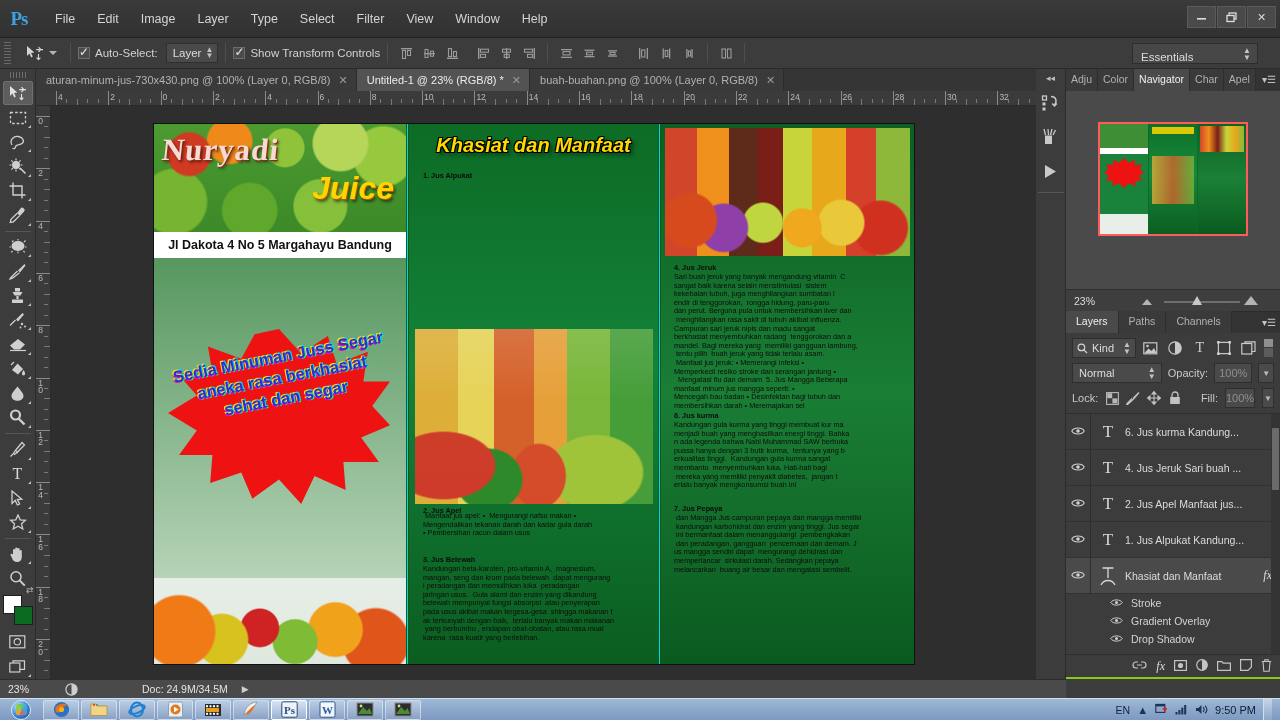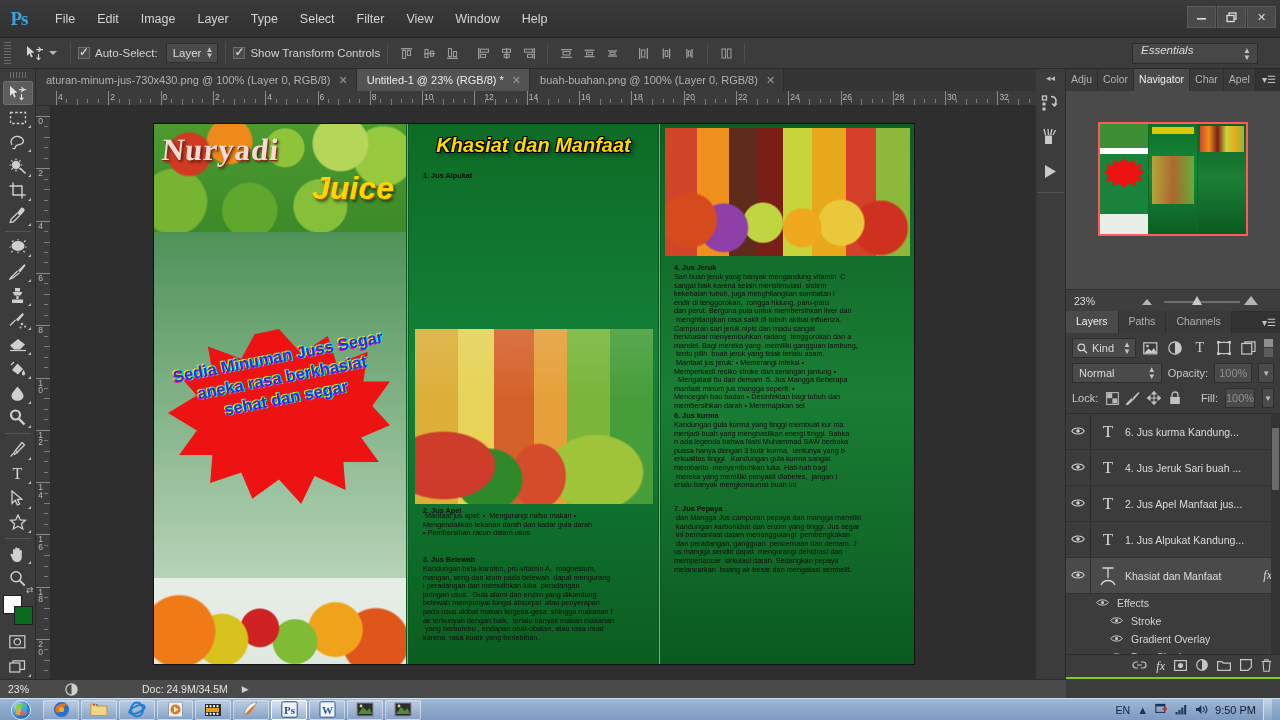--- a/index.html
+++ b/index.html
@@ -61,22 +61,22 @@
     padding: 2px 16px 2px 6px; position: relative; min-width: 52px; height: 20px;
     display: flex; align-items: center;
   }
   .minisel .arrows { position: absolute; right: 4px; top: 3px; color: #c0c0c0; font-size: 8px; line-height: 6px; }
   .align-grp { display: flex; align-items: center; gap: 1px; }
   .align-btn { width: 22px; height: 22px; display:flex; align-items:center; justify-content:center; }
   .align-btn svg { display: block; }
   .workspace-sel {
     position: absolute; right: 22px; top: 5px;
     background: #474747; border: 1px solid #2d2d2d; color: #dcdcdc;
-    font-size: 11.5px; width: 126px; height: 21px; display: flex; align-items: flex-start;
-    padding-left: 8px; position: absolute; font-style: italic;
+    font-size: 11.5px; width: 126px; height: 21px; display: flex; align-items: flex-end;
+    padding-left: 8px; position: absolute;
   }
   .workspace-sel .arrows { position: absolute; right: 6px; top: 3px; font-size: 8px; line-height: 7px; color: #c5c5c5; }
 
   
   .tabbar {
     position: absolute; top: 69px; left: 36px; width: 1022px; height: 22px;
     background: #353535; display: flex; align-items: flex-end;
   }
   .doctab {
     height: 22px; background: #3a3a3a; color: #b2b2b2; font-size: 11px;
@@ -750,21 +750,21 @@
       <div class="rtick" style="left: 354.72px; height: 7px; top: 8px; background: rgb(122, 122, 122);"></div>
       <div class="rtick" style="left: 365.18px; height: 4px; top: 8px; background: rgb(122, 122, 122);"></div>
       <div class="rtick" style="left: 375.64px; height: 4px; top: 8px; background: rgb(122, 122, 122);"></div>
       <div class="rtick" style="left: 386.1px; height: 15px;"></div>
       <div class="rlabel" style="left: 388.1px;">10</div>
       <div class="rtick" style="left: 396.56px; height: 4px; top: 8px; background: rgb(122, 122, 122);"></div>
       <div class="rtick" style="left: 407.02px; height: 7px; top: 8px; background: rgb(122, 122, 122);"></div>
       <div class="rtick" style="left: 417.48px; height: 4px; top: 8px; background: rgb(122, 122, 122);"></div>
       <div class="rtick" style="left: 427.94px; height: 4px; top: 8px; background: rgb(122, 122, 122);"></div>
       <div class="rtick" style="left: 438.4px; height: 15px;"></div>
-      <div class="rlabel" style="left: 440.4px; margin-left: 8px;">12</div>
+      <div class="rlabel" style="left: 440.4px;">12</div>
       <div class="rtick" style="left: 448.86px; height: 4px; top: 8px; background: rgb(122, 122, 122);"></div>
       <div class="rtick" style="left: 459.32px; height: 7px; top: 8px; background: rgb(122, 122, 122);"></div>
       <div class="rtick" style="left: 469.78px; height: 4px; top: 8px; background: rgb(122, 122, 122);"></div>
       <div class="rtick" style="left: 480.24px; height: 4px; top: 8px; background: rgb(122, 122, 122);"></div>
       <div class="rtick" style="left: 490.7px; height: 15px;"></div>
       <div class="rlabel" style="left: 492.7px;">14</div>
       <div class="rtick" style="left: 501.16px; height: 4px; top: 8px; background: rgb(122, 122, 122);"></div>
       <div class="rtick" style="left: 511.62px; height: 7px; top: 8px; background: rgb(122, 122, 122);"></div>
       <div class="rtick" style="left: 522.08px; height: 4px; top: 8px; background: rgb(122, 122, 122);"></div>
       <div class="rtick" style="left: 532.54px; height: 4px; top: 8px; background: rgb(122, 122, 122);"></div>
@@ -897,20 +897,21 @@
       <div class="rvtick" style="top: 564.38px; width: 4px; left: 8px; background: rgb(122, 122, 122);"></div>
     </div>
 
   <div class="canvasarea">
     <div class="canvas-doc">
 
       <div class="panel panel1">
         <div class="p1-photo"></div>
         <div class="p1-title">Nuryadi</div>
         <div class="p1-title2">Juice</div>
+        <div class="p1-addr">Jl Dakota 4 No 5 Margahayu Bandung</div>
         <div class="star"></div>
         <div class="star-txt">Sedia Minuman Juss Segar
 aneka rasa berkhasiat
 sehat dan segar</div>
         <div class="p1-price">
           <div>Hanya Rp 5000</div>
           <div>bisa mendapatkan juss segar</div>
         </div>
         <div class="p1-fruit"></div>
       </div>
@@ -1196,29 +1197,20 @@
         <div class="lthumb">
           <svg width="18" height="22" viewBox="0 0 18 22">
               <path d="M3.5 3 L14.5 3 M9 3 L9 13" stroke="#d8d8d8" stroke-width="1.3" fill="none"></path>
               <path d="M2 20 C5 14 13 14 16 20" fill="none" stroke="#d8d8d8" stroke-width="1.3"></path>
             </svg>
         </div>
         <div class="lname">Khasiat dan Manfaat</div>
         <div class="fx">fx</div>
       </div>
 
-      <div class="efrow">
-        <span>
-          <svg width="13" height="9" viewBox="0 0 13 9">
-              <path d="M0.7 4.5 C2.8 1 10.2 1 12.3 4.5 C10.2 8 2.8 8 0.7 4.5 Z" fill="none" stroke="#cfcfcf" stroke-width="1"></path>
-              <circle cx="6.5" cy="4.5" r="1.5" fill="#cfcfcf"></circle>
-            </svg>
-        </span>
-        <span>Effects</span>
-      </div>
       <div class="efrow sub">
         <span>
           <svg width="13" height="9" viewBox="0 0 13 9">
               <path d="M0.7 4.5 C2.8 1 10.2 1 12.3 4.5 C10.2 8 2.8 8 0.7 4.5 Z" fill="none" stroke="#cfcfcf" stroke-width="1"></path>
               <circle cx="6.5" cy="4.5" r="1.5" fill="#cfcfcf"></circle>
             </svg>
         </span>
         <span>Stroke</span>
       </div>
       <div class="efrow sub">

